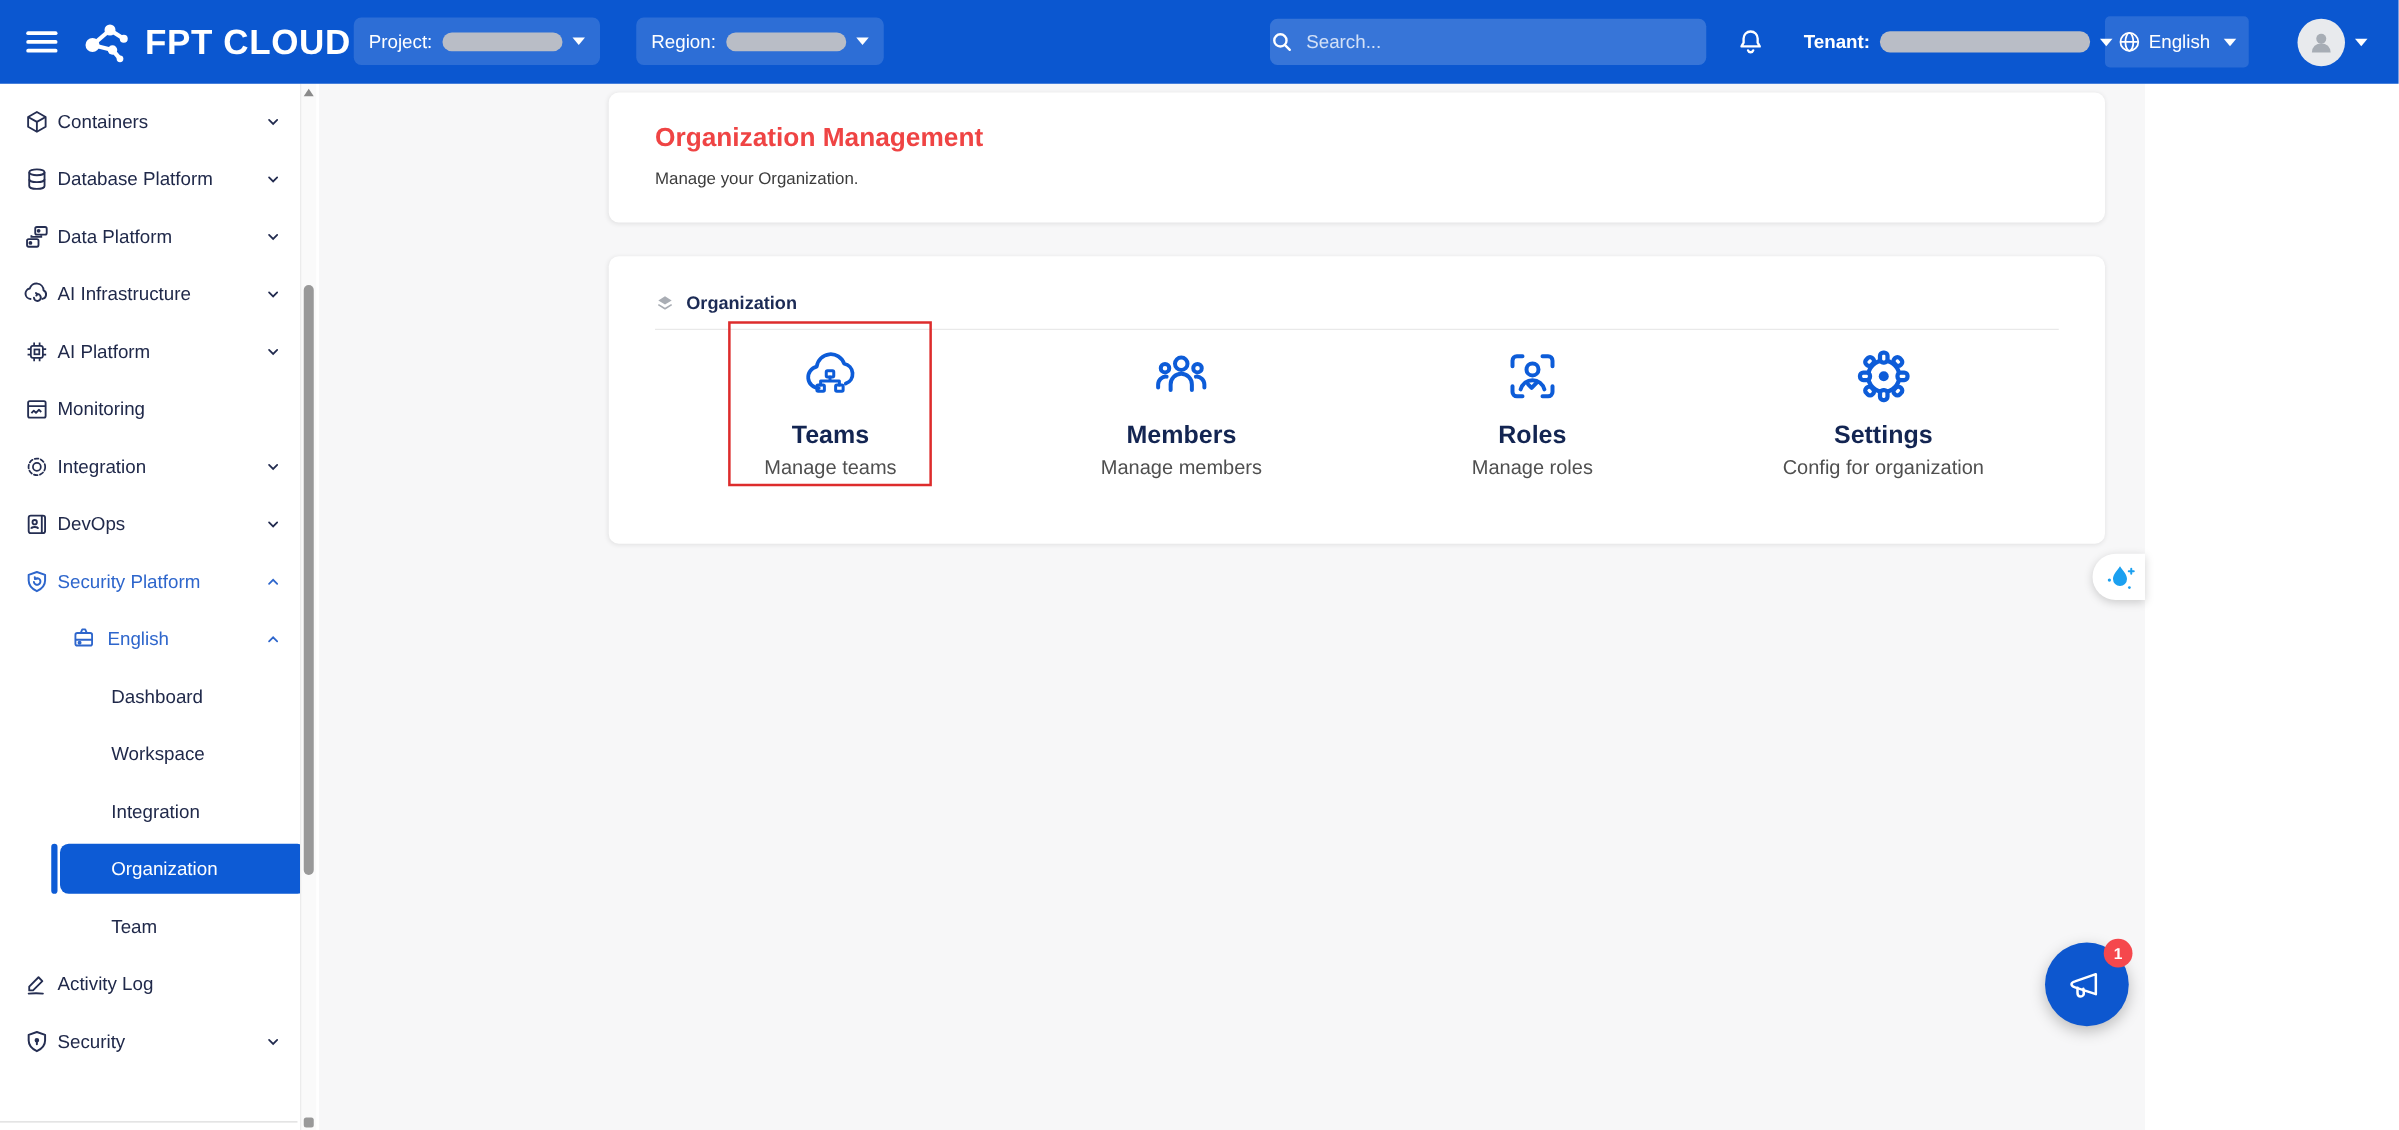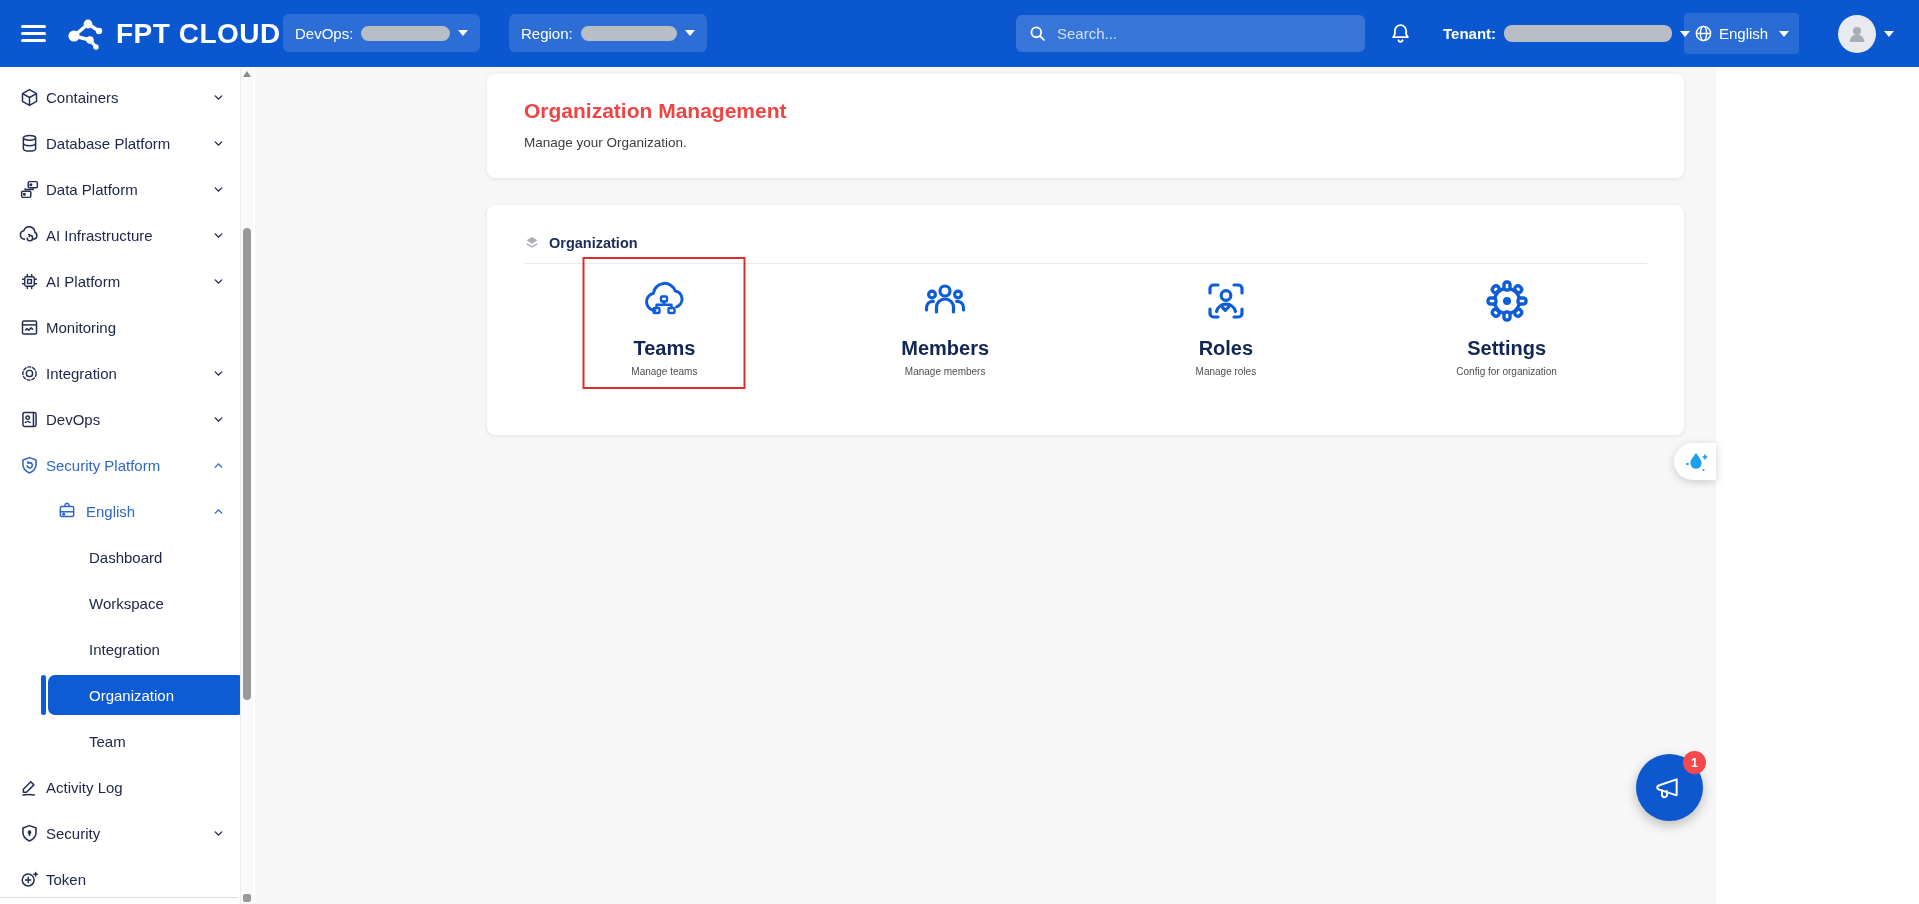--- a/index.html
+++ b/index.html
@@ -12,21 +12,21 @@
   .hamburger { left:16px; top:0; height:67px; width:34px; justify-content:center; cursor:pointer; }
   .hamburger .bars { width:25px; }
   .hamburger .bars div { height:3px; background:#fff; border-radius:2px; margin:4px 0; }
   .brand { left:64px; top:0; height:67px; gap:8px; }
   .brand-text { color:#fff; font-size:28px; font-weight:800; letter-spacing:.5px; }
   .pill { background:rgba(255,255,255,.14); border-radius:6px; height:38px; top:14px; padding:0 12px; color:#fff; font-size:15px; gap:8px; cursor:pointer; }
   .pill-project { left:283px; width:197px; }
   .pill-region  { left:509px; width:198px; }
   .redact { background:#b9bdc6; border-radius:8px; height:15px; }
   .caret { width:0; height:0; border-left:5px solid transparent; border-right:5px solid transparent; border-top:6px solid #fff; flex:0 0 auto; margin-left:auto; }
-  .searchbox { left:1016px; top:15px; width:349px; height:37px; background:rgba(255,255,255,.18); border-radius:6px; padding:0 12px; gap:10px; }
+  .searchbox { left:1016px; top:15px; width:349px; height:37px; background:rgba(255,255,255,.18); border-radius:6px; padding:0 0; gap:10px; }
   .searchbox input { background:transparent; border:none; outline:none; color:#fff; font-size:15px; width:260px; font-family:"Liberation Sans", sans-serif; }
   .searchbox input::placeholder { color:rgba(255,255,255,.78); }
   .bell { left:1388px; top:0; height:67px; cursor:pointer; }
   .tenant { left:1443px; top:0; height:67px; gap:8px; color:#fff; font-size:15px; font-weight:700; cursor:pointer; }
   .lang { left:1684px; top:13px; width:115px; height:41px; background:rgba(255,255,255,.13); border-radius:4px; padding:0 10px; color:#fff; font-size:15px; gap:6px; cursor:pointer; }
   .avatar-group { left:1838px; top:0; height:67px; gap:8px; cursor:pointer; }
   .avatar { width:38px; height:38px; border-radius:50%; background:#e8eaed; display:flex; align-items:center; justify-content:center; }
 
   
   .sidebar { position:absolute; left:0; top:67px; width:255px; height:837px; background:#fff; z-index:20; }
@@ -58,21 +58,21 @@
   .page-title { font-size:21px; font-weight:700; color:#ef4444; }
   .page-subtitle { margin-top:12px; font-size:13.5px; color:#3c3c3c; }
   .card2 { top:138px; height:230px; }
   .section-head { display:flex; align-items:center; gap:9px; padding:30px 37px 12px 37px; }
   .section-title { font-size:14.5px; font-weight:700; color:#1c2b55; }
   .section-divider { margin:0 37px; border-bottom:1px solid #e9e9e9; }
   .tiles { position:relative; margin:0 37px; display:flex; padding-top:13px; }
   .tile { flex:1; display:flex; flex-direction:column; align-items:center; cursor:pointer; }
   .tile-icon { height:48px; display:flex; align-items:center; justify-content:center; color:#0d5cd8; }
   .tile-title { margin-top:12px; font-size:20px; font-weight:700; color:#132552; }
-  .tile-sub { margin-top:6px; font-size:10px; color:#4f4f4f; }
+  .tile-sub { margin-top:6px; font-size:16px; color:#4f4f4f; }
   .red-box { position:absolute; top:-7px; left:12.5%; transform:translateX(-50%); width:163px; height:132px; border:2px solid #dd2c2c; pointer-events:none; }
 
   
   .drop-tab { position:absolute; right:0; top:443px; width:42px; height:37px; background:#fff; border-radius:19px 0 0 19px; box-shadow:0 2px 8px rgba(0,0,0,.18); display:flex; align-items:center; padding-left:11px; z-index:40; cursor:pointer; }
   .announce-btn { position:absolute; right:13px; top:754px; width:67px; height:67px; border-radius:50%; background:#0d57cf; box-shadow:0 4px 12px rgba(0,0,0,.25); display:flex; align-items:center; justify-content:center; z-index:40; cursor:pointer; }
   .badge { position:absolute; top:-3px; right:-3px; width:23px; height:23px; border-radius:50%; background:#f5484d; color:#fff; font-size:12.5px; font-weight:700; display:flex; align-items:center; justify-content:center; }
   svg { display:block; }
 </style>
 </head>
 <body>
@@ -103,21 +103,21 @@
               <circle cx="26" cy="26" r="3.8"></circle>
               <circle cx="35" cy="17" r="3.2"></circle>
               <circle cx="32" cy="33" r="2.7"></circle>
             </g>
         </svg>
       </span>
       <span class="brand-text">FPT CLOUD</span>
     </div>
 
     <div class="abs pill pill-project">
-      <span>DevOps:</span>
+      <span>Project:</span>
       <span class="redact" style="width:104px;"></span>
       <span class="caret"></span>
     </div>
 
     <div class="abs pill pill-region">
       <span>Region:</span>
       <span class="redact" style="width:108px;"></span>
       <span class="caret"></span>
     </div>
 
@@ -366,30 +366,20 @@
             </svg>
           </span>
         <span class="slabel">Security</span>
         <span class="chev">
             <svg width="13" height="13" viewBox="0 0 24 24" fill="none" stroke="currentColor" stroke-width="2.6" stroke-linecap="round">
               <polyline points="6 9 12 15 18 9"></polyline>
             </svg>
           </span>
       </div>
 
-      <div class="srow lvl1">
-        <span class="sicon">
-            <svg width="21" height="21" viewBox="0 0 24 24" fill="none" stroke="currentColor" stroke-width="1.7" stroke-linecap="round">
-              <circle cx="10.5" cy="12.5" r="6.8"></circle>
-              <path d="M10.5 9.5v6M7.5 12.5h6"></path>
-              <path d="M19 4v4M17 6h4"></path>
-            </svg>
-          </span>
-        <span class="slabel">Token</span>
-      </div>
 
     </div>
 
     <div class="sidebar-divider"></div>
 
     <div class="sb-track">
       <span class="sb-arrow"></span>
       <span class="sb-thumb"></span>
       <span class="sb-thumb2"></span>
     </div>

